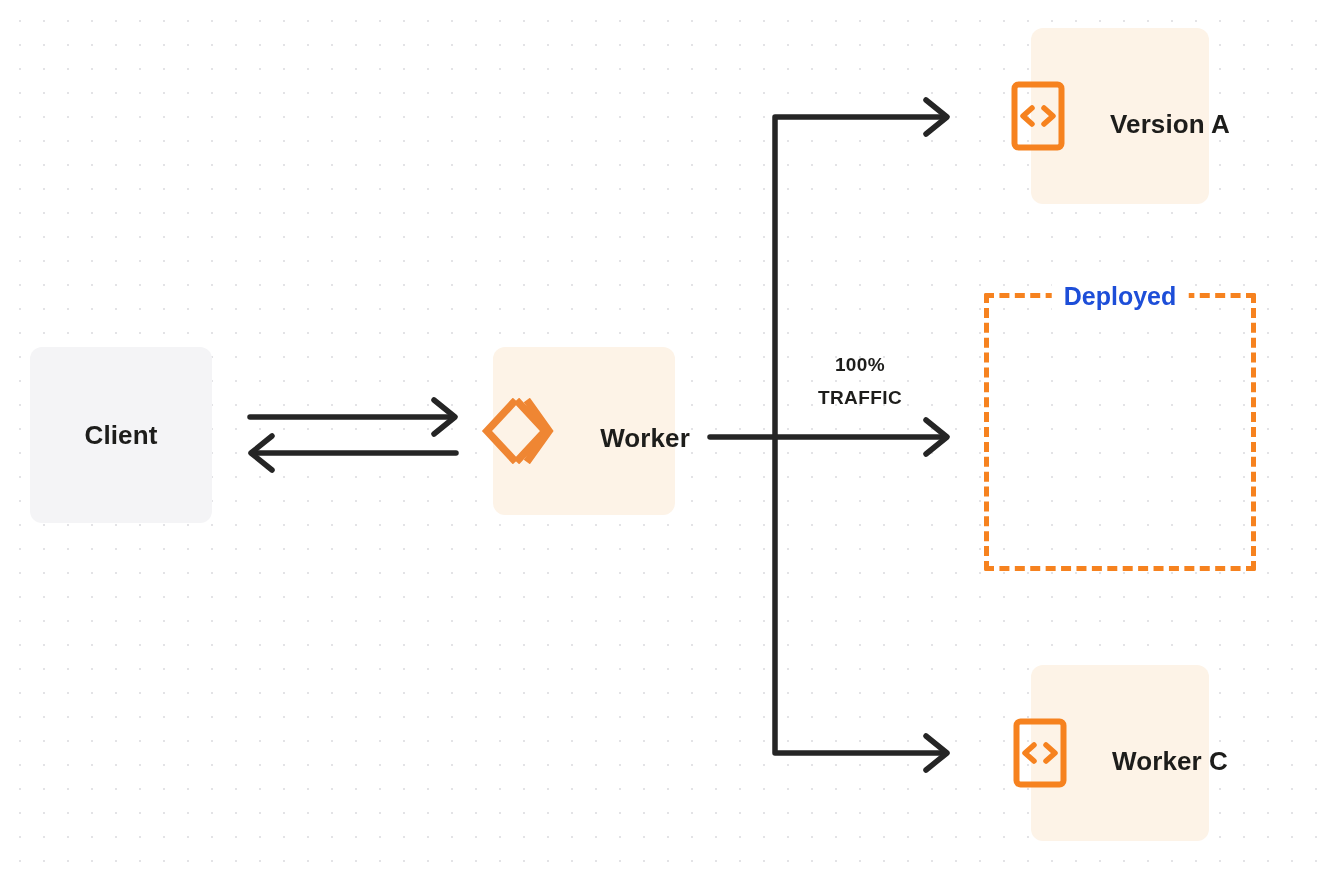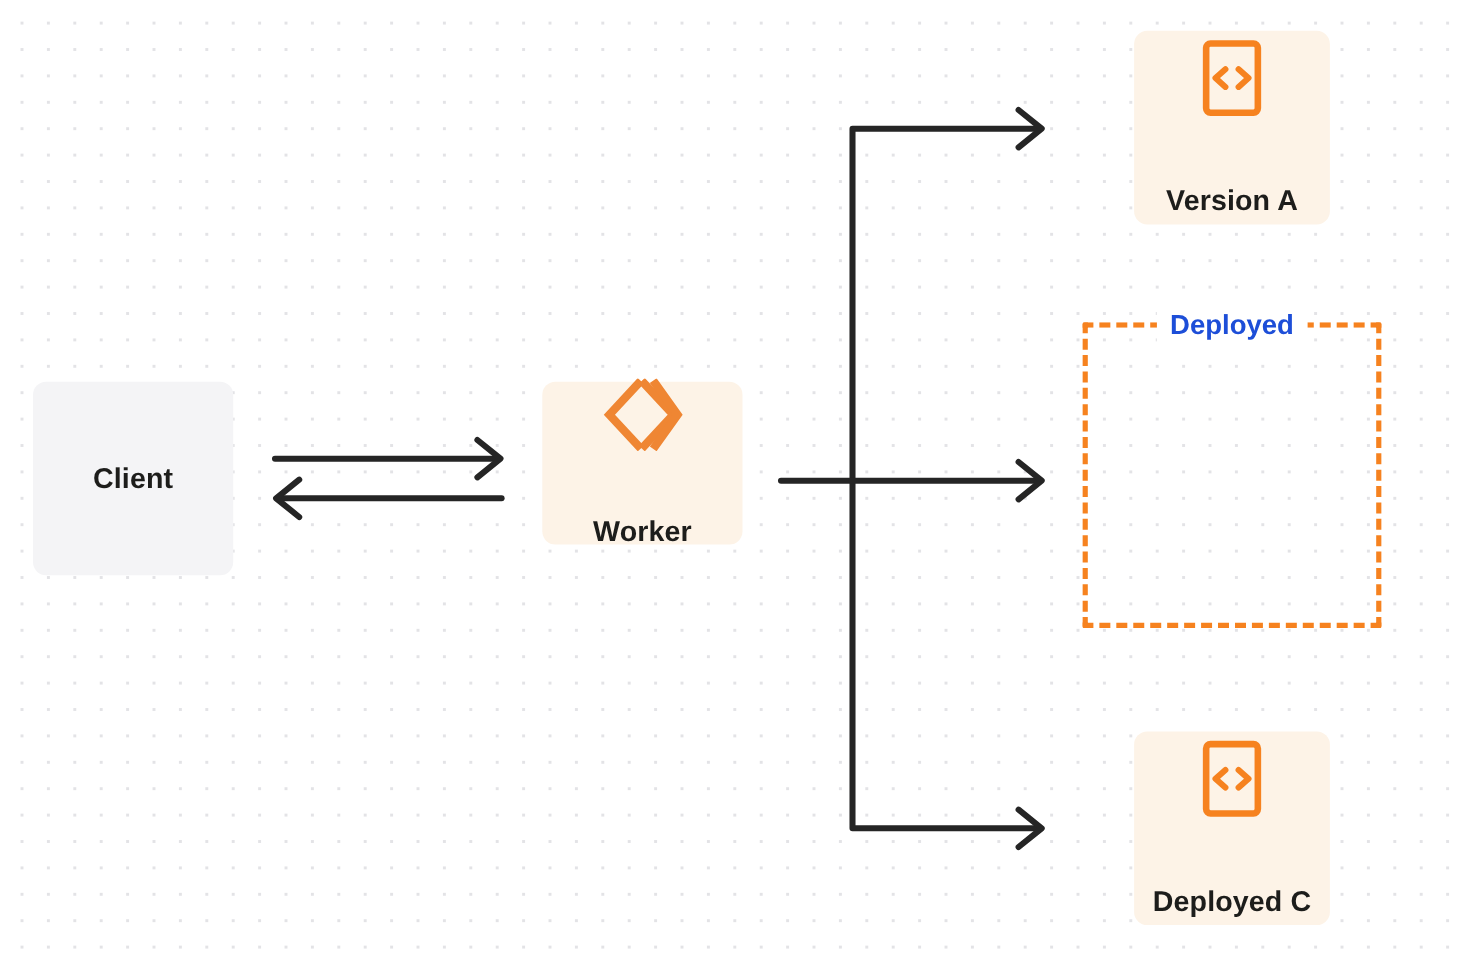--- a/index.html
+++ b/index.html
@@ -20,21 +20,21 @@
     background-image: radial-gradient(circle, #e3e3e6 1.3px, rgba(255,255,255,0) 1.4px);
     background-size: 24px 24px;
     background-position: 8px 9px;
   }
 
   
   .node {
     position: absolute;
     box-sizing: border-box;
     display: flex;
-    flex-direction: column;
+    flex-direction: row;
     align-items: center;
     justify-content: center;
     border-radius: 12px;
     gap: 44px;
   }
   .node-label {
     font-weight: bold;
     color: #1d1d1b;
     letter-spacing: 0.1px;
     white-space: nowrap;
@@ -49,21 +49,21 @@
     background: #f4f4f6;
     justify-content: center;
   }
   .client-node .node-label { font-size: 26px; }
 
   
   .worker-node {
     left: 493px;
     top: 347px;
     width: 182px;
-    height: 148px;
+    height: 168px;
     background: #fdf3e7;
   }
   .worker-node .node-label {
     font-size: 26px;
     margin-top: 14px;
   }
   .worker-icon { width: 78px; height: 66px; display: block; }
 
   
   .version-node {
@@ -158,20 +158,24 @@
         <polyline points="926,736 947,753 926,770"></polyline>
       </g>
 
       <g>
         <path d="M710 437 H 944"></path>
         <polyline points="926,420 947,437 926,454"></polyline>
       </g>
     </g>
   </svg>
 
+  <div class="traffic-label">
+    <div>100%</div>
+    <div>TRAFFIC</div>
+  </div>
 
   <div class="node client-node">
     <span class="node-label">Client</span>
   </div>
 
   <div class="node worker-node">
     <span>
       <svg class="worker-icon" viewBox="0 0 78 66" xmlns="http://www.w3.org/2000/svg" fill="none" stroke="#ef8633" stroke-width="7.5" stroke-linecap="square" stroke-linejoin="miter">
         <polyline points="35,5 9,33 35,61"></polyline>
         <polyline points="41,5 67,33 41,61"></polyline>
@@ -199,16 +203,16 @@
 
 
   <div class="node version-node version-c">
     <span>
       <svg class="code-icon" viewBox="0 0 56 72" xmlns="http://www.w3.org/2000/svg">
         <rect x="4.5" y="4.5" width="47" height="63" rx="4" ry="4" fill="none" stroke="#f6821f" stroke-width="6"></rect>
         <polyline points="22,28 13,36 22,44" fill="none" stroke="#f6821f" stroke-width="5.5" stroke-linecap="round" stroke-linejoin="round"></polyline>
         <polyline points="34,28 43,36 34,44" fill="none" stroke="#f6821f" stroke-width="5.5" stroke-linecap="round" stroke-linejoin="round"></polyline>
       </svg>
     </span>
-    <span class="node-label">Deployed C</span>
+    <span class="node-label">Worker C</span>
   </div>
 
 </div>
 
 </body></html>

